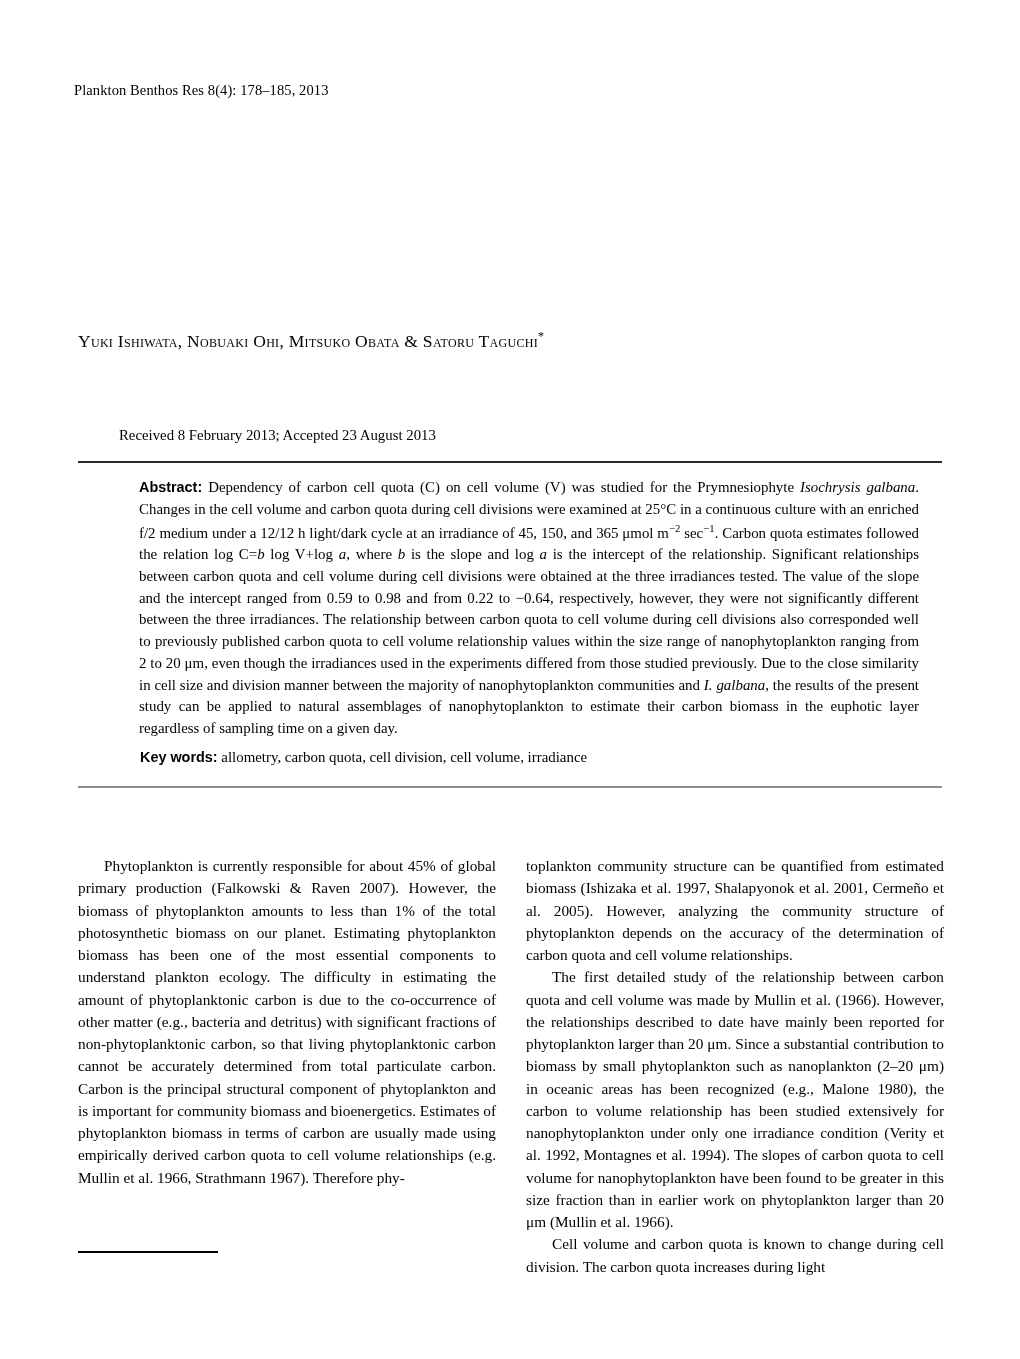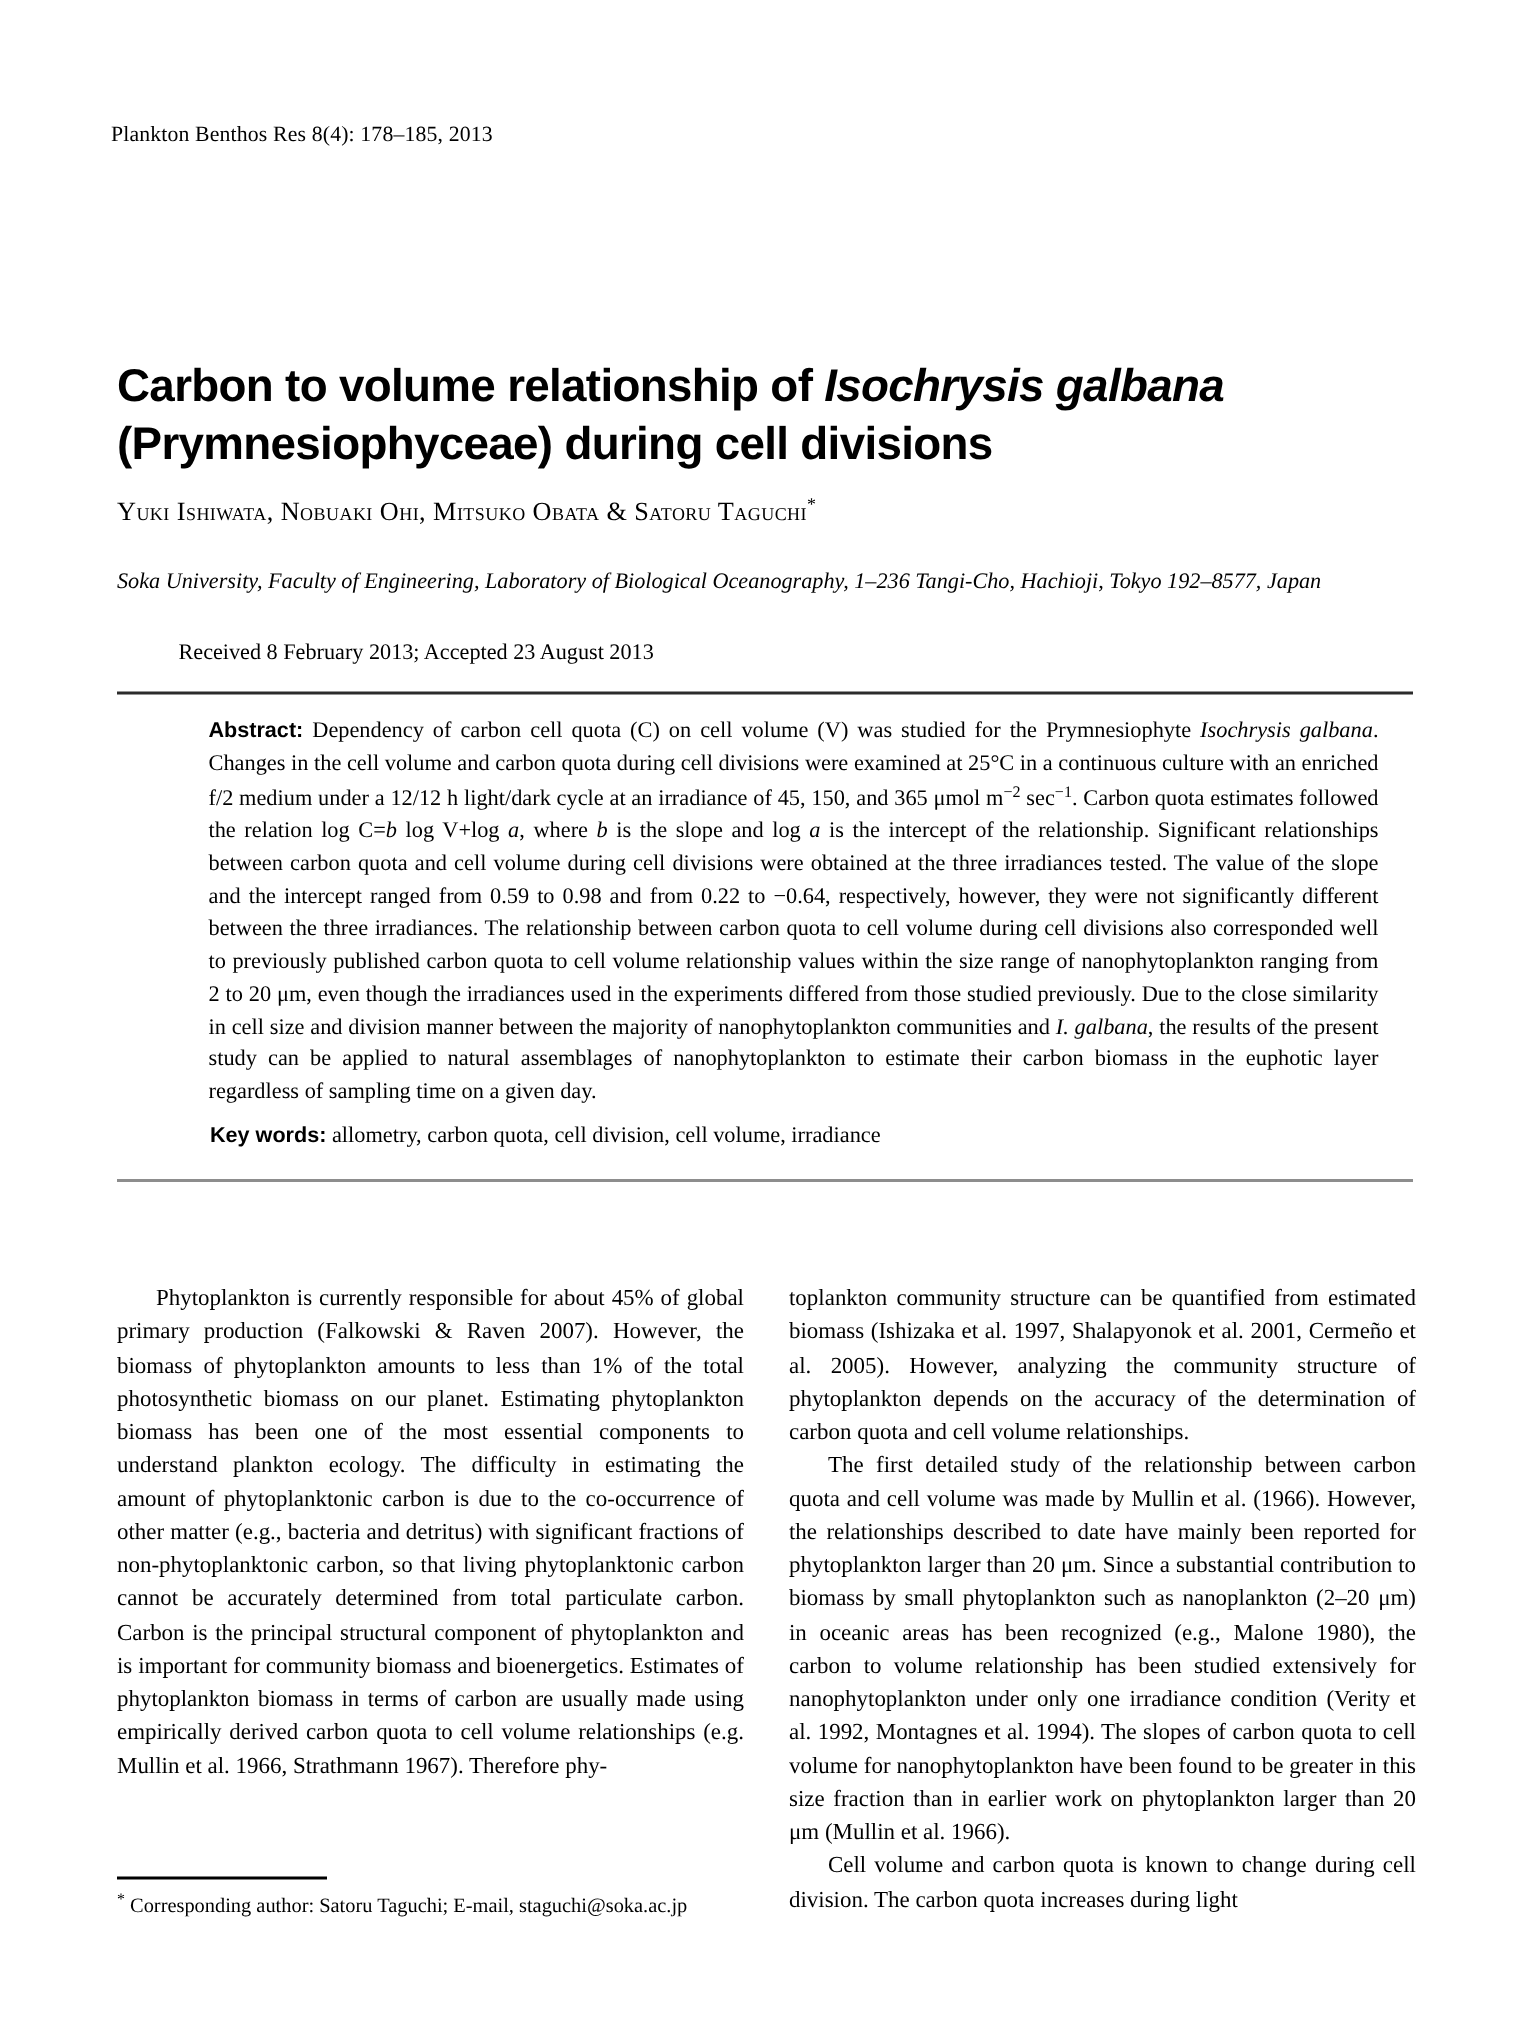--- a/index.html
+++ b/index.html
@@ -217,30 +217,25 @@
   .footnote .star { vertical-align: super; font-size: 0.78em; }
 </style>
 </head>
 <body>
 
 <div class="page">
 
   <div class="running-head">Plankton Benthos Res 8(4): 178–185, 2013</div>
 
 
-  <h1 class="article-title">
-    <span>Carbon to volume relationship of </span><span class="sp">Isochrysis galbana</span>
-    <span class="line2">(Prymnesiophyceae) during cell divisions</span>
-  </h1>
 
   <div class="authors">
     <span>Yuki Ishiwata, Nobuaki Ohi, Mitsuko Obata &amp; Satoru Taguchi</span><span class="star">*</span>
   </div>
 
-  <div class="affiliation">Soka University, Faculty of Engineering, Laboratory of Biological Oceanography, 1–236 Tangi-Cho, Hachioji, Tokyo 192–8577, Japan</div>
 
   <div class="dates">Received 8 February 2013; Accepted 23 August 2013</div>
 
   <div class="rule-abstract-top"></div>
 
   <div class="abstract">
     <span class="lead">Abstract:</span><span> Dependency of carbon cell quota (C) on cell volume (V) was studied for the Prymnesiophyte </span><em>Isochrysis galbana</em><span>. Changes in the cell volume and carbon quota during cell divisions were examined at 25°C in a continuous culture with an enriched f/2 medium under a 12/12 h light/dark cycle at an irradiance of 45, 150, and 365 μmol m</span><span class="sup">−2</span><span> sec</span><span class="sup">−1</span><span>. Carbon quota estimates followed the relation log C=</span><em>b</em><span> log V+log </span><em>a</em><span>, where </span><em>b</em><span> is the slope and log </span><em>a</em><span> is the intercept of the relationship. Significant relationships between carbon quota and cell volume during cell divisions were obtained at the three irradiances tested. The value of the slope and the intercept ranged from 0.59 to 0.98 and from 0.22 to −0.64, respectively, however, they were not significantly different between the three irradiances. The relationship between carbon quota to cell volume during cell divisions also corresponded well to previously published carbon quota to cell volume relationship values within the size range of nanophytoplankton ranging from 2 to 20 μm, even though the irradiances used in the experiments differed from those studied previously. Due to the close similarity in cell size and division manner between the majority of nanophytoplankton communities and </span><em>I. galbana</em><span>, the results of the present study can be applied to natural assemblages of nanophytoplankton to estimate their carbon biomass in the euphotic layer regardless of sampling time on a given day.</span>
   </div>
 
   <div class="keywords">
@@ -253,17 +248,14 @@
     <p>Phytoplankton is currently responsible for about 45% of global primary production (Falkowski &amp; Raven 2007). However, the biomass of phytoplankton amounts to less than 1% of the total photosynthetic biomass on our planet. Estimating phytoplankton biomass has been one of the most essential components to understand plankton ecology. The difficulty in estimating the amount of phytoplanktonic carbon is due to the co-occurrence of other matter (e.g., bacteria and detritus) with significant fractions of non-phytoplanktonic carbon, so that living phytoplanktonic carbon cannot be accurately determined from total particulate carbon. Carbon is the principal structural component of phytoplankton and is important for community biomass and bioenergetics. Estimates of phytoplankton biomass in terms of carbon are usually made using empirically derived carbon quota to cell volume relationships (e.g. Mullin et al. 1966, Strathmann 1967). Therefore phy-</p>
   </div>
 
   <div class="col col-right">
     <p class="cont">toplankton community structure can be quantified from estimated biomass (Ishizaka et al. 1997, Shalapyonok et al. 2001, Cermeño et al. 2005). However, analyzing the community structure of phytoplankton depends on the accuracy of the determination of carbon quota and cell volume relationships.</p>
     <p>The first detailed study of the relationship between carbon quota and cell volume was made by Mullin et al. (1966). However, the relationships described to date have mainly been reported for phytoplankton larger than 20 μm. Since a substantial contribution to biomass by small phytoplankton such as nanoplankton (2–20 μm) in oceanic areas has been recognized (e.g., Malone 1980), the carbon to volume relationship has been studied extensively for nanophytoplankton under only one irradiance condition (Verity et al. 1992, Montagnes et al. 1994). The slopes of carbon quota to cell volume for nanophytoplankton have been found to be greater in this size fraction than in earlier work on phytoplankton larger than 20 μm (Mullin et al. 1966).</p>
     <p>Cell volume and carbon quota is known to change during cell division. The carbon quota increases during light</p>
   </div>
 
   <div class="footnote-rule"></div>
-  <div class="footnote">
-    <span class="star">*</span><span> Corresponding author: Satoru Taguchi; E-mail, staguchi@soka.ac.jp</span>
-  </div>
 
 </div>
 
 </body></html>

